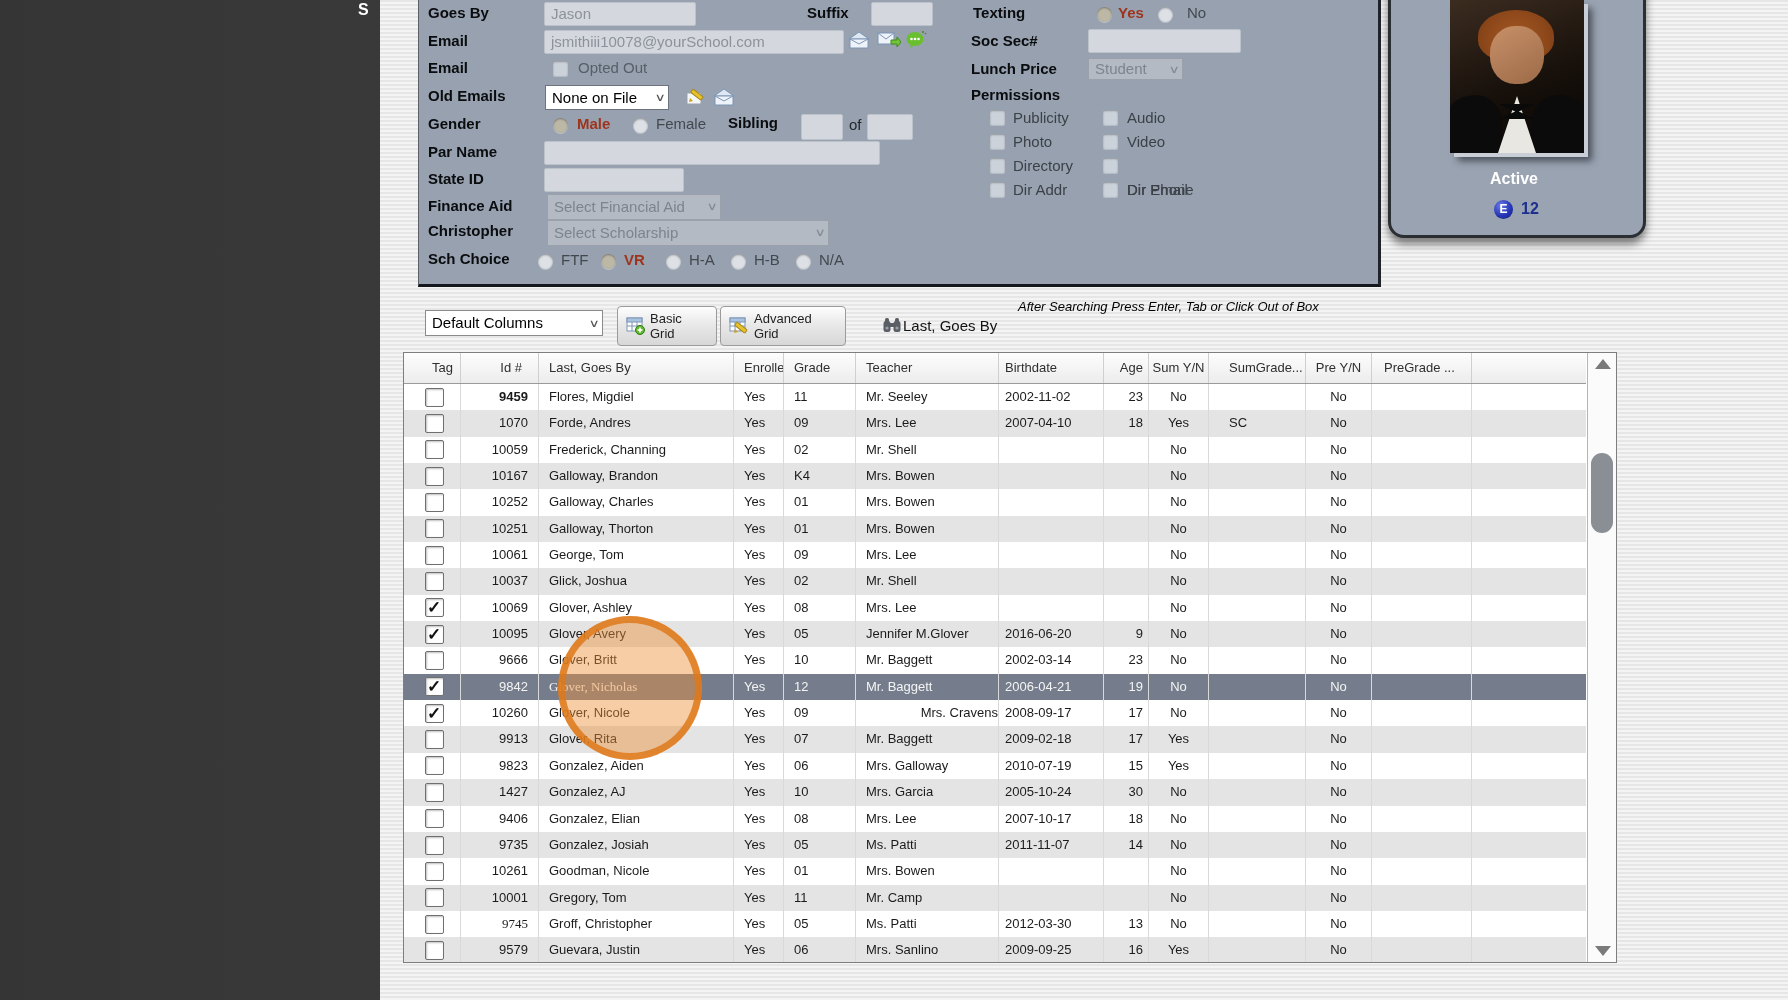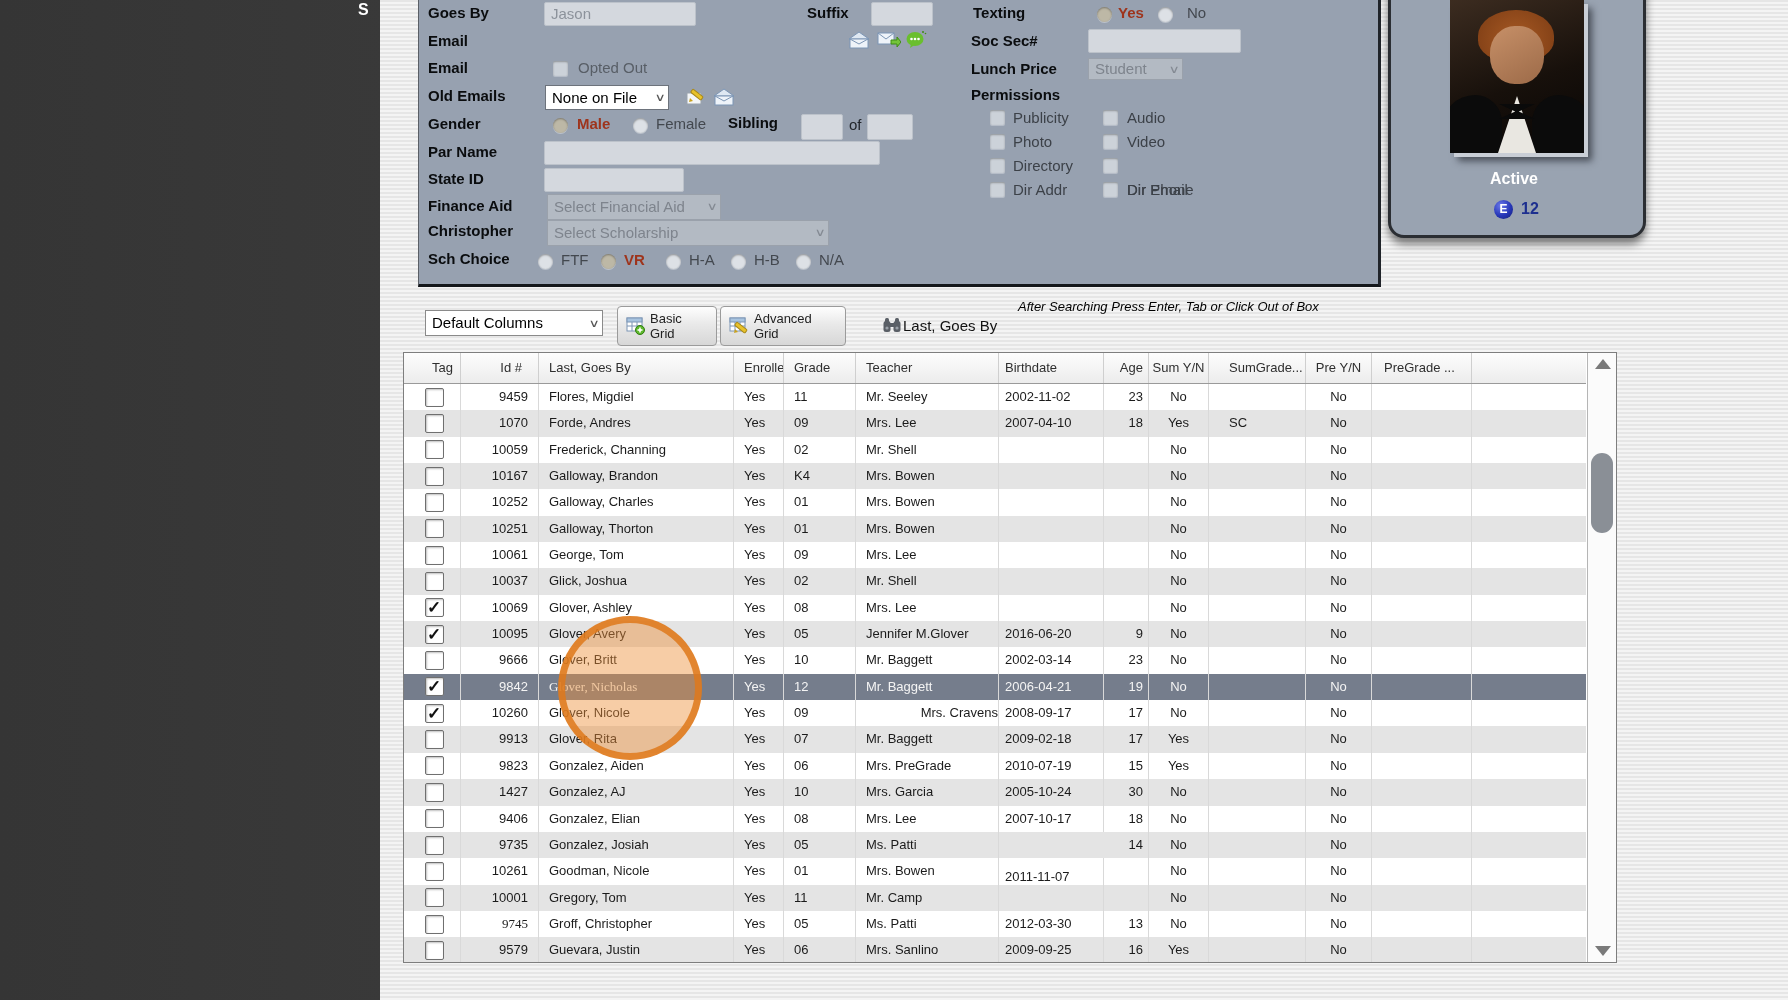--- a/index.html
+++ b/index.html
@@ -97,20 +97,21 @@
   <div class="abs" id="s-label">S</div>
 
   <div class="abs" id="form-panel">
 
     <div class="flabel" style="left:9px;top:4px">Goes By</div>
     <div class="ginput" style="left:125px;top:2px;width:152px;height:24px">Jason</div>
     <div class="flabel" style="left:388px;top:4px">Suffix</div>
     <div class="ginput" style="left:452px;top:2px;width:62px;height:24px"></div>
 
     <div class="flabel" style="left:9px;top:32px">Email</div>
+    <div class="ginput" style="left:125px;top:30px;width:300px;height:24px">jsmithiii10078@yourSchool.com</div>
     <span class="icon" style="left:429px;top:31px">
       <svg width="22" height="18">
           <polygon points="1,8 11,1 21,8" fill="#dfe8f2" stroke="#7d96b5"></polygon>
           <rect x="2" y="8" width="18" height="9" fill="#eef3f9" stroke="#7d96b5"></rect>
           <polyline points="2,8 11,13 20,8" fill="none" stroke="#7d96b5"></polyline>
         </svg>
     </span>
     <span class="icon" style="left:458px;top:31px">
       <svg width="24" height="18">
           <rect x="1" y="2" width="16" height="11" fill="#eef3f9" stroke="#7d96b5"></rect>
@@ -295,21 +296,21 @@
         <div class="hcell c-sg" style="width: 97px;">SumGrade...</div>
         <div class="hcell c-pre" style="width: 66px;">Pre Y/N</div>
         <div class="hcell c-pg" style="width: 100px;">PreGrade ...</div>
         <div class="hcell c-fill" style="width: 114px;"></div>
       </div>
     <div id="gbody">
         <div class="trow">
           <div class="tcell c-tag" style="width: 57px;">
             <div class="rowcb"></div>
           </div>
-          <div class="tcell c-id" style="width: 78px;">9459</div>
+          <div class="tcell c-id" style="width: 78px; font-weight: bold;">9459</div>
           <div class="tcell c-name" style="width: 195px;">Flores, Migdiel</div>
           <div class="tcell c-en" style="width: 50px;">Yes</div>
           <div class="tcell c-gr" style="width: 72px;">11</div>
           <div class="tcell c-te" style="width: 143px;">Mr. Seeley</div>
           <div class="tcell c-bd" style="width: 105px;">2002-11-02</div>
           <div class="tcell c-age" style="width: 45px;">23</div>
           <div class="tcell c-sum" style="width: 60px;">No</div>
           <div class="tcell c-sg" style="width: 97px;"></div>
           <div class="tcell c-pre" style="width: 66px;">No</div>
           <div class="tcell c-pg" style="width: 100px;"></div>
@@ -545,21 +546,21 @@
           <div class="tcell c-fill" style="width: 114px;"></div>
         </div>
         <div class="trow">
           <div class="tcell c-tag" style="width: 57px;">
             <div class="rowcb"></div>
           </div>
           <div class="tcell c-id" style="width: 78px;">9823</div>
           <div class="tcell c-name" style="width: 195px;">Gonzalez, Aiden</div>
           <div class="tcell c-en" style="width: 50px;">Yes</div>
           <div class="tcell c-gr" style="width: 72px;">06</div>
-          <div class="tcell c-te" style="width: 143px;">Mrs. PreGrade</div>
+          <div class="tcell c-te" style="width: 143px;">Mrs. Galloway</div>
           <div class="tcell c-bd" style="width: 105px;">2010-07-19</div>
           <div class="tcell c-age" style="width: 45px;">15</div>
           <div class="tcell c-sum" style="width: 60px;">Yes</div>
           <div class="tcell c-sg" style="width: 97px;"></div>
           <div class="tcell c-pre" style="width: 66px;">No</div>
           <div class="tcell c-pg" style="width: 100px;"></div>
           <div class="tcell c-fill" style="width: 114px;"></div>
         </div>
         <div class="trow alt">
           <div class="tcell c-tag" style="width: 57px;">
@@ -597,21 +598,21 @@
         </div>
         <div class="trow alt">
           <div class="tcell c-tag" style="width: 57px;">
             <div class="rowcb"></div>
           </div>
           <div class="tcell c-id" style="width: 78px;">9735</div>
           <div class="tcell c-name" style="width: 195px;">Gonzalez, Josiah</div>
           <div class="tcell c-en" style="width: 50px;">Yes</div>
           <div class="tcell c-gr" style="width: 72px;">05</div>
           <div class="tcell c-te" style="width: 143px;">Ms. Patti</div>
-          <div class="tcell c-bd" style="width: 105px; margin-top: 32px;">2011-11-07</div>
+          <div class="tcell c-bd" style="width: 105px;">2011-11-07</div>
           <div class="tcell c-age" style="width: 45px;">14</div>
           <div class="tcell c-sum" style="width: 60px;">No</div>
           <div class="tcell c-sg" style="width: 97px;"></div>
           <div class="tcell c-pre" style="width: 66px;">No</div>
           <div class="tcell c-pg" style="width: 100px;"></div>
           <div class="tcell c-fill" style="width: 114px;"></div>
         </div>
         <div class="trow">
           <div class="tcell c-tag" style="width: 57px;">
             <div class="rowcb"></div>

